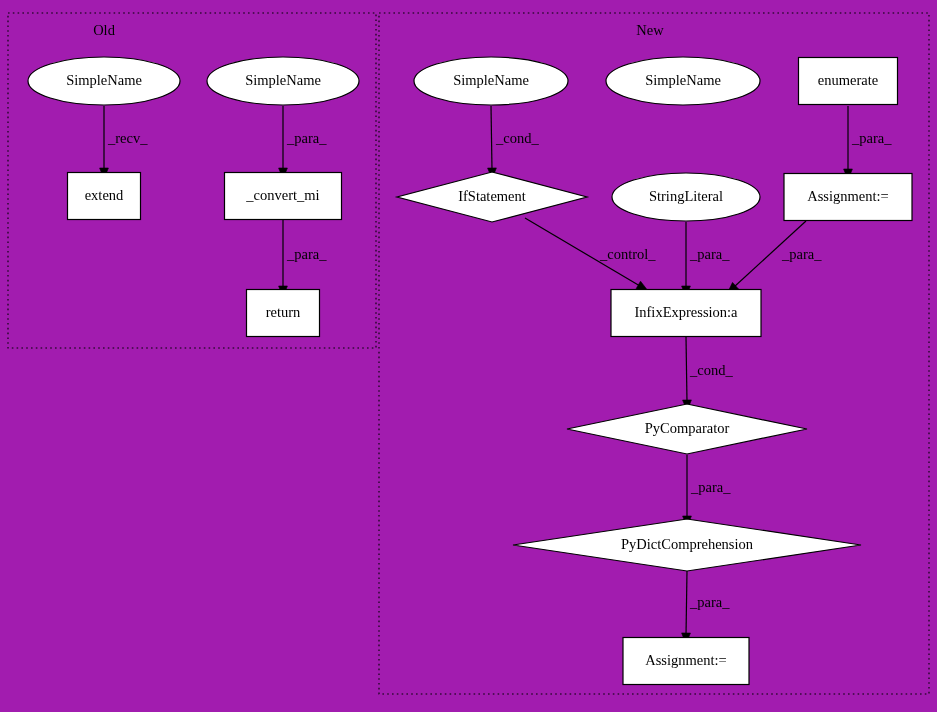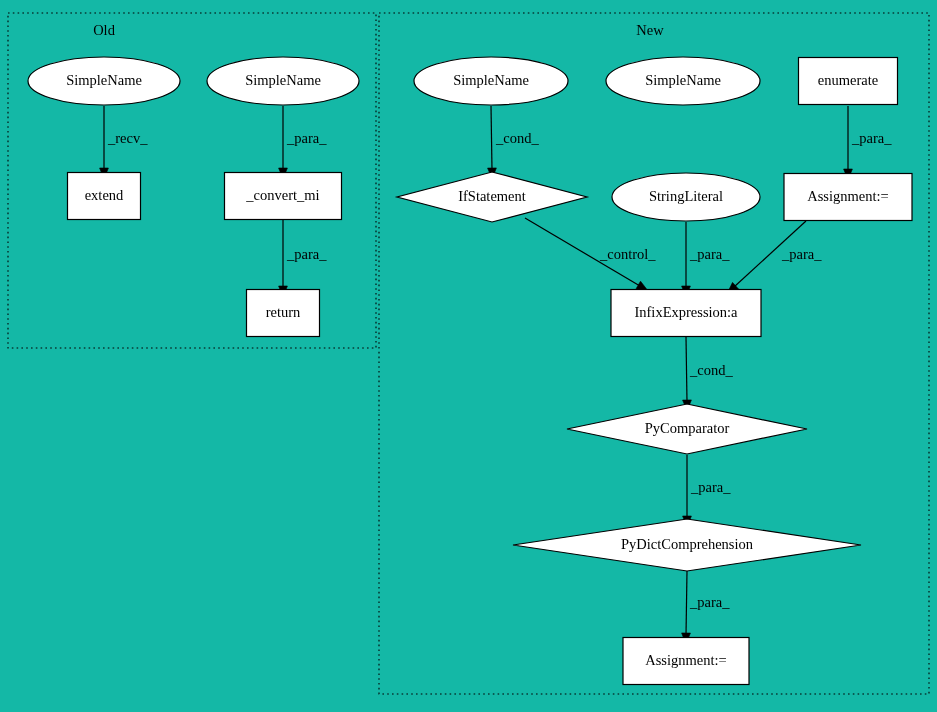--- a/index.html
+++ b/index.html
@@ -4,21 +4,21 @@
 <style>
   html, body {
     margin: 0;
     padding: 0;
     background: #ffffff;
   }
   #canvas {
     position: relative;
     width: 937px;
     height: 712px;
-    background: #14b8a6;
+    background: #a21caf;
     font-family: "Liberation Serif", "DejaVu Serif", serif;
     overflow: hidden;
   }
   svg#graph {
     display: block;
     width: 937px;
     height: 712px;
   }
   .shape {
     fill: #ffffff;

